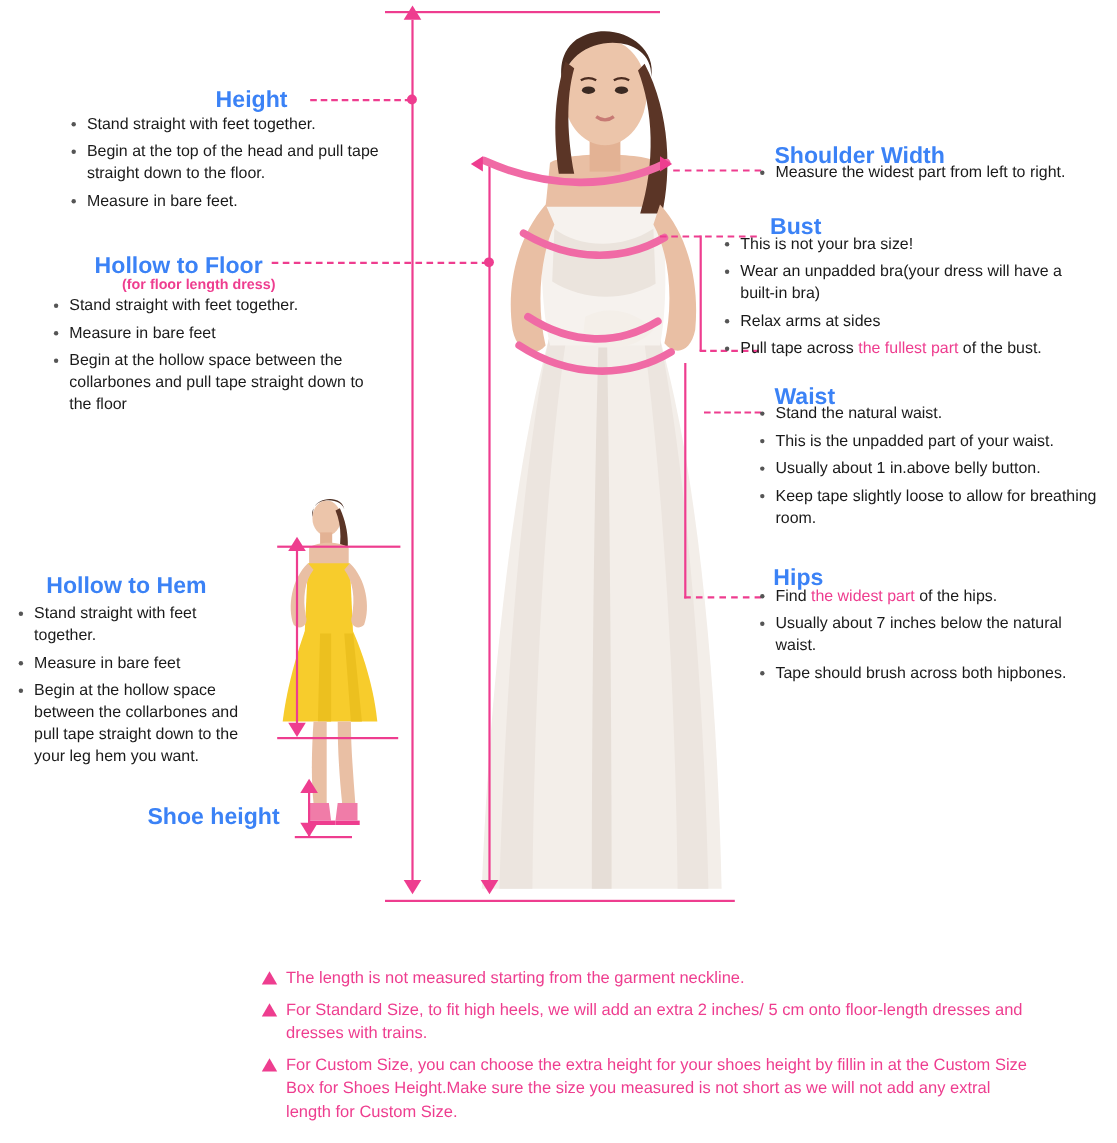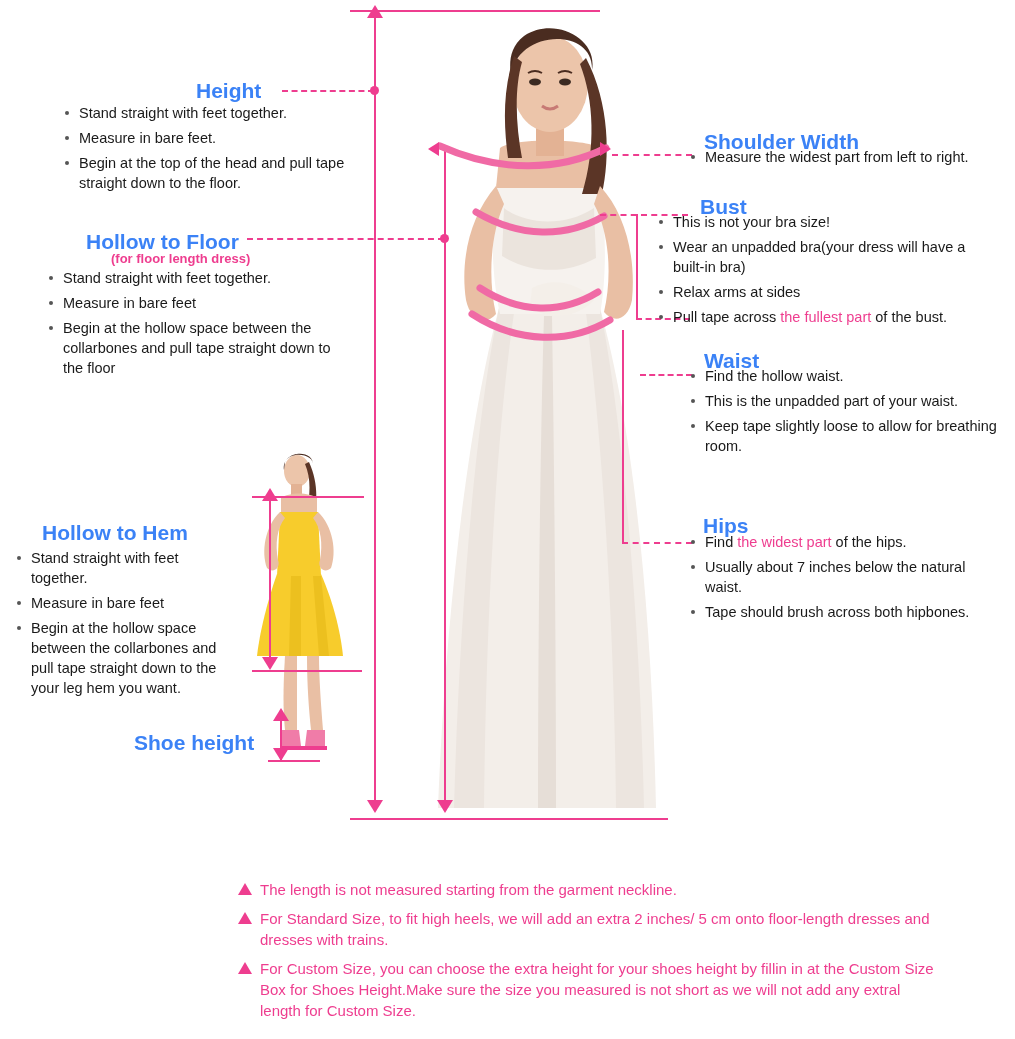--- a/index.html
+++ b/index.html
@@ -238,22 +238,22 @@
   <div class="arrow-down" style="left:262px; top:657px;"></div>
 
   <div class="abs vline" style="left:280px; top:718px; height:42px;"></div>
   <div class="arrow-up" style="left:273px; top:708px;"></div>
   <div class="arrow-down" style="left:273px; top:748px;"></div>
   <div class="abs hline" style="left:268px; top:760px; width:52px;"></div>
 
   <div class="abs heading" style="left:196px; top:79px;">Height</div>
   <ul class="bl abs" style="left:62px; top:103px; width:290px;">
     <li>Stand straight with feet together.</li>
+    <li>Begin at the top of the head and pull tape straight down to the floor.</li>
     <li>Measure in bare feet.</li>
-    <li>Begin at the top of the head and pull tape straight down to the floor.</li>
   </ul>
 
   <div class="abs heading" style="left:86px; top:230px;">Hollow to Floor</div>
   <div class="abs subheading" style="left:111px; top:251px;">(for floor length dress)</div>
   <ul class="bl abs" style="left:46px; top:268px; width:300px;">
     <li>Stand straight with feet together.</li>
     <li>Measure in bare feet</li>
     <li>Begin at the hollow space between the collarbones and pull tape straight down to the floor</li>
   </ul>
 
@@ -274,22 +274,23 @@
   <div class="abs heading" style="left:700px; top:195px;">Bust</div>
   <ul class="bl abs" style="left:656px; top:212px; width:320px;">
     <li>This is not your bra size!</li>
     <li>Wear an unpadded bra(your dress will have a built-in bra)</li>
     <li>Relax arms at sides</li>
     <li><span>Pull tape across </span><span class="pink-em">the fullest part</span><span> of the bust.</span></li>
   </ul>
 
   <div class="abs heading" style="left:704px; top:349px;">Waist</div>
   <ul class="bl abs" style="left:688px; top:366px; width:315px;">
-    <li>Find the hollow waist.</li>
+    <li>Stand the natural waist.</li>
     <li>This is the unpadded part of your waist.</li>
+    <li>Usually about 1 in.above belly button.</li>
     <li>Keep tape slightly loose to allow for breathing room.</li>
   </ul>
 
   <div class="abs heading" style="left:703px; top:514px;">Hips</div>
   <ul class="bl abs" style="left:688px; top:532px; width:315px;">
     <li><span>Find </span><span class="pink-em">the widest part</span><span> of the hips.</span></li>
     <li>Usually about 7 inches below the natural waist.</li>
     <li>Tape should brush across both hipbones.</li>
   </ul>
 

